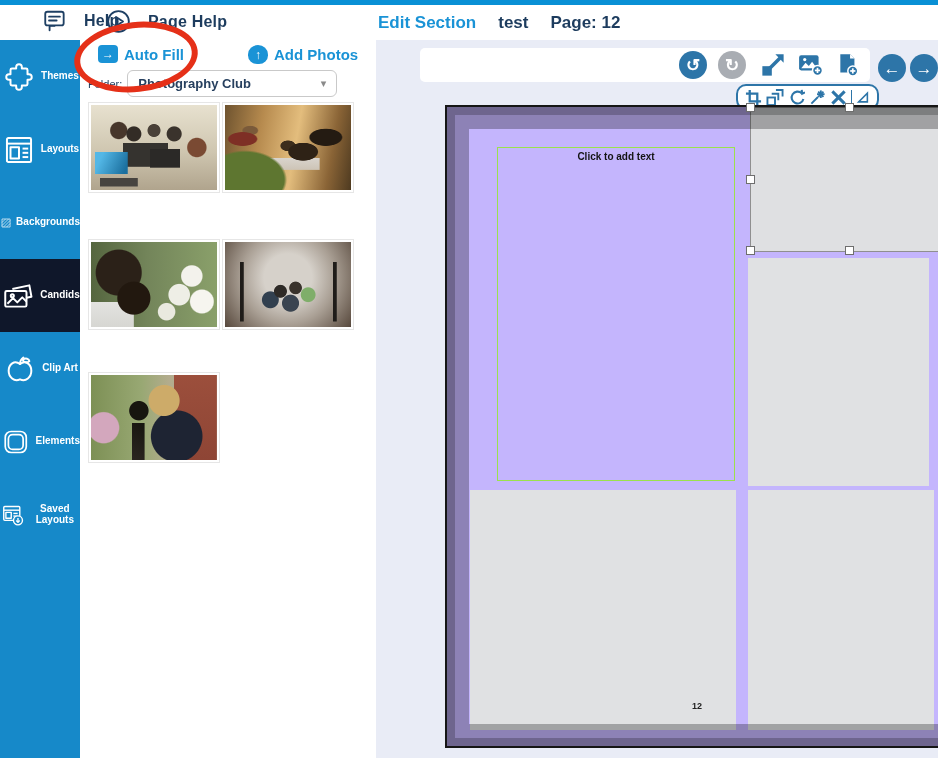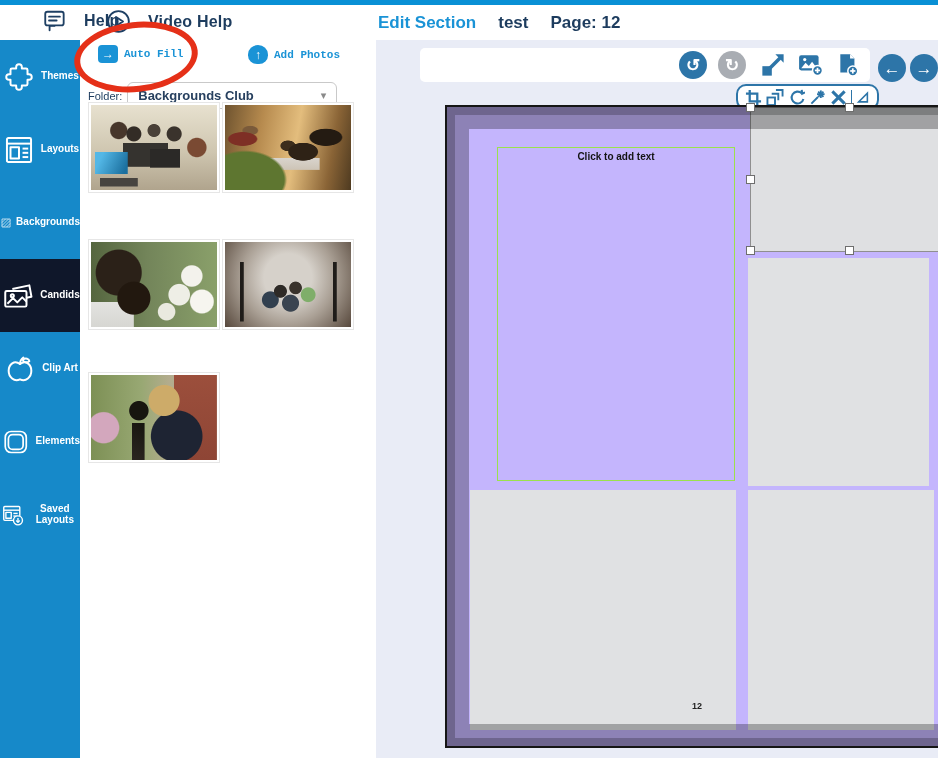--- a/index.html
+++ b/index.html
@@ -19,26 +19,26 @@
   .sidebar{position:absolute;left:0;top:40px;width:80px;height:718px;background:#1689c9;}
   .side-item{position:relative;width:80px;height:73px;display:flex;
              align-items:center;justify-content:center;gap:4px;cursor:pointer;}
   .side-item.active{background:#0f172a;}
   .side-label{font-size:10px;font-weight:700;color:#ffffff;text-align:center;line-height:1.05;}
   .side-icon{width:36px;height:34px;display:block;}
 
   
   .photo-panel{position:absolute;left:80px;top:40px;width:296px;height:718px;background:#ffffff;}
   .pp-action{position:absolute;display:flex;align-items:center;gap:6px;cursor:pointer;}
-  .pp-action .lbl{font-size:11px;font-weight:700;color:#1a93d6;font-family:Liberation Mono, monospace;}
+  .pp-action .lbl{font-size:15px;font-weight:700;color:#1a93d6;}
   .sq-btn{width:20px;height:18px;background:#1a93d6;border-radius:4px;color:#fff;
           display:flex;align-items:center;justify-content:center;font-size:12px;font-weight:700;}
   .rnd-btn{width:20px;height:19px;background:#1a93d6;border-radius:50% 50% 45% 45%;color:#fff;
           display:flex;align-items:center;justify-content:center;font-size:12px;font-weight:700;}
-  .folder-row{position:absolute;left:8px;top:30px;display:flex;align-items:center;gap:5px;margin-top:12px;}
+  .folder-row{position:absolute;left:8px;top:30px;display:flex;align-items:center;gap:5px;}
   .folder-lbl{font-size:11px;color:#1d3c5e;font-weight:400;}
   .dropdown{width:188px;height:25px;border:1px solid #c9c9c9;border-radius:6px;background:#fff;
             display:flex;align-items:center;justify-content:space-between;padding:0 10px;cursor:pointer;}
   .dropdown .val{font-size:13px;font-weight:700;color:#27405f;}
   .dropdown .caret{font-size:11px;color:#8a8a8a;}
   .thumb{position:absolute;width:126px;height:85px;background:#fff;border:1px solid #e6e6e6;
          padding:2px;cursor:pointer;}
   .thumb .img{width:100%;height:100%;background-repeat:no-repeat;}
 
   .p1 .img{background-color:#c6bca6;background-image:
@@ -148,21 +148,21 @@
         <line x1="6.5" y1="8" x2="16.5" y2="8"></line>
         <line x1="6.5" y1="11.5" x2="13.5" y2="11.5"></line>
       </svg>
       <span class="hdr-label">Help</span>
     </div>
     <div class="hdr-item" style="left:105px;top:3px;">
       <svg width="27" height="27" viewBox="0 0 24 24" fill="none" stroke="#1e3f63" stroke-width="1.7" stroke-linejoin="round">
         <circle cx="12" cy="12" r="9.2"></circle>
         <path d="M9.8 8 L16 12 L9.8 16 Z"></path>
       </svg>
-      <span class="hdr-label">Video Help</span>
+      <span class="hdr-label">Page Help</span>
     </div>
     <div class="hdr-title">
       <span class="edit-section">Edit Section</span>
       <span class="section-name">test</span>
       <span class="page-ind">Page: 12</span>
     </div>
   </div>
 
   <div class="sidebar">
     <div class="side-item">
@@ -236,21 +236,21 @@
       <span class="sq-btn">→</span>
       <span class="lbl">Auto Fill</span>
     </div>
     <div class="pp-action" style="left:168px;top:5px;">
       <span class="rnd-btn">↑</span>
       <span class="lbl">Add Photos</span>
     </div>
     <div class="folder-row">
       <span class="folder-lbl">Folder:</span>
       <div class="dropdown">
-        <span class="val">Backgrounds Club</span>
+        <span class="val">Photography Club</span>
         <span class="caret">▾</span>
       </div>
     </div>
     <div class="thumb p1" style="left:8px;top:62px;">
         <div class="img"></div>
       </div>
     <div class="thumb p2" style="left:142px;top:62px;">
         <div class="img"></div>
       </div>
     <div class="thumb p3" style="left:8px;top:199px;">

